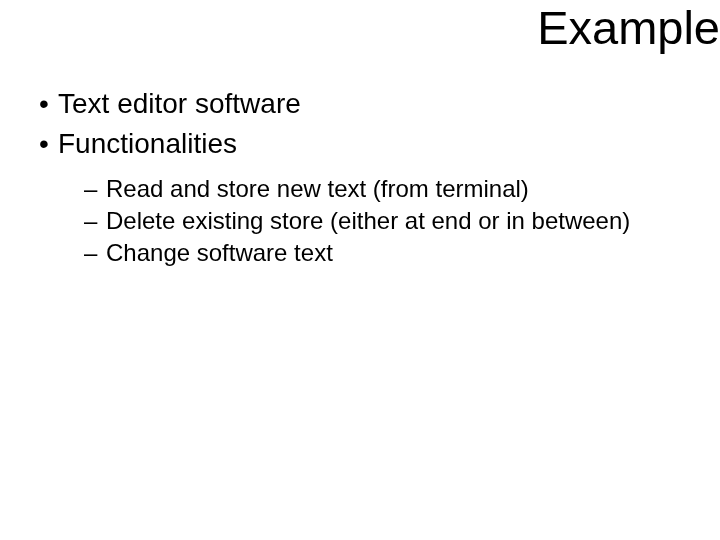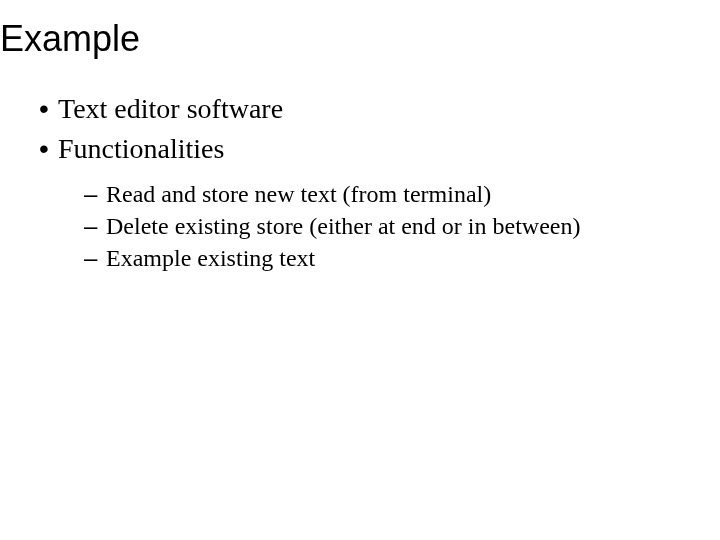--- a/index.html
+++ b/index.html
@@ -9,24 +9,23 @@
     }
     body {
       width: 720px;
       height: 540px;
       background: #ffffff;
       font-family: Arial, Helvetica, sans-serif;
       color: #000000;
       position: relative;
     }
     .slide-title {
-      text-align: left;
-      font-size: 36px;
+      text-align: right;
+      font-size: 47px;
       font-weight: normal;
-      padding-top: 18px;
       padding-bottom: 30px;
     }
     .content {
       padding-left: 30px;
       padding-right: 30px;
     }
     .bullet-l1 {
       font-size: 28px;
       line-height: 1.35;
       display: flex;
@@ -47,21 +46,20 @@
       line-height: 1.35;
       display: flex;
       align-items: flex-start;
     }
     .bullet-l2 .marker {
       width: 22px;
       flex-shrink: 0;
     }
     .text {
       flex: 1;
-      font-family: Liberation Serif, serif;
     }
   </style>
 </head>
 <body>
 
 <h1 class="slide-title">Example</h1>
 
 <div class="content">
   <div class="bullet-l1">
     <span class="marker">•</span>
@@ -76,16 +74,16 @@
     <div class="bullet-l2">
       <span class="marker">–</span>
       <span class="text">Read and store new text (from terminal)</span>
     </div>
     <div class="bullet-l2">
       <span class="marker">–</span>
       <span class="text">Delete existing store (either at end or in between)</span>
     </div>
     <div class="bullet-l2">
       <span class="marker">–</span>
-      <span class="text">Example existing text</span>
+      <span class="text">Change software text</span>
     </div>
   </div>
 </div>
 
 </body></html>

